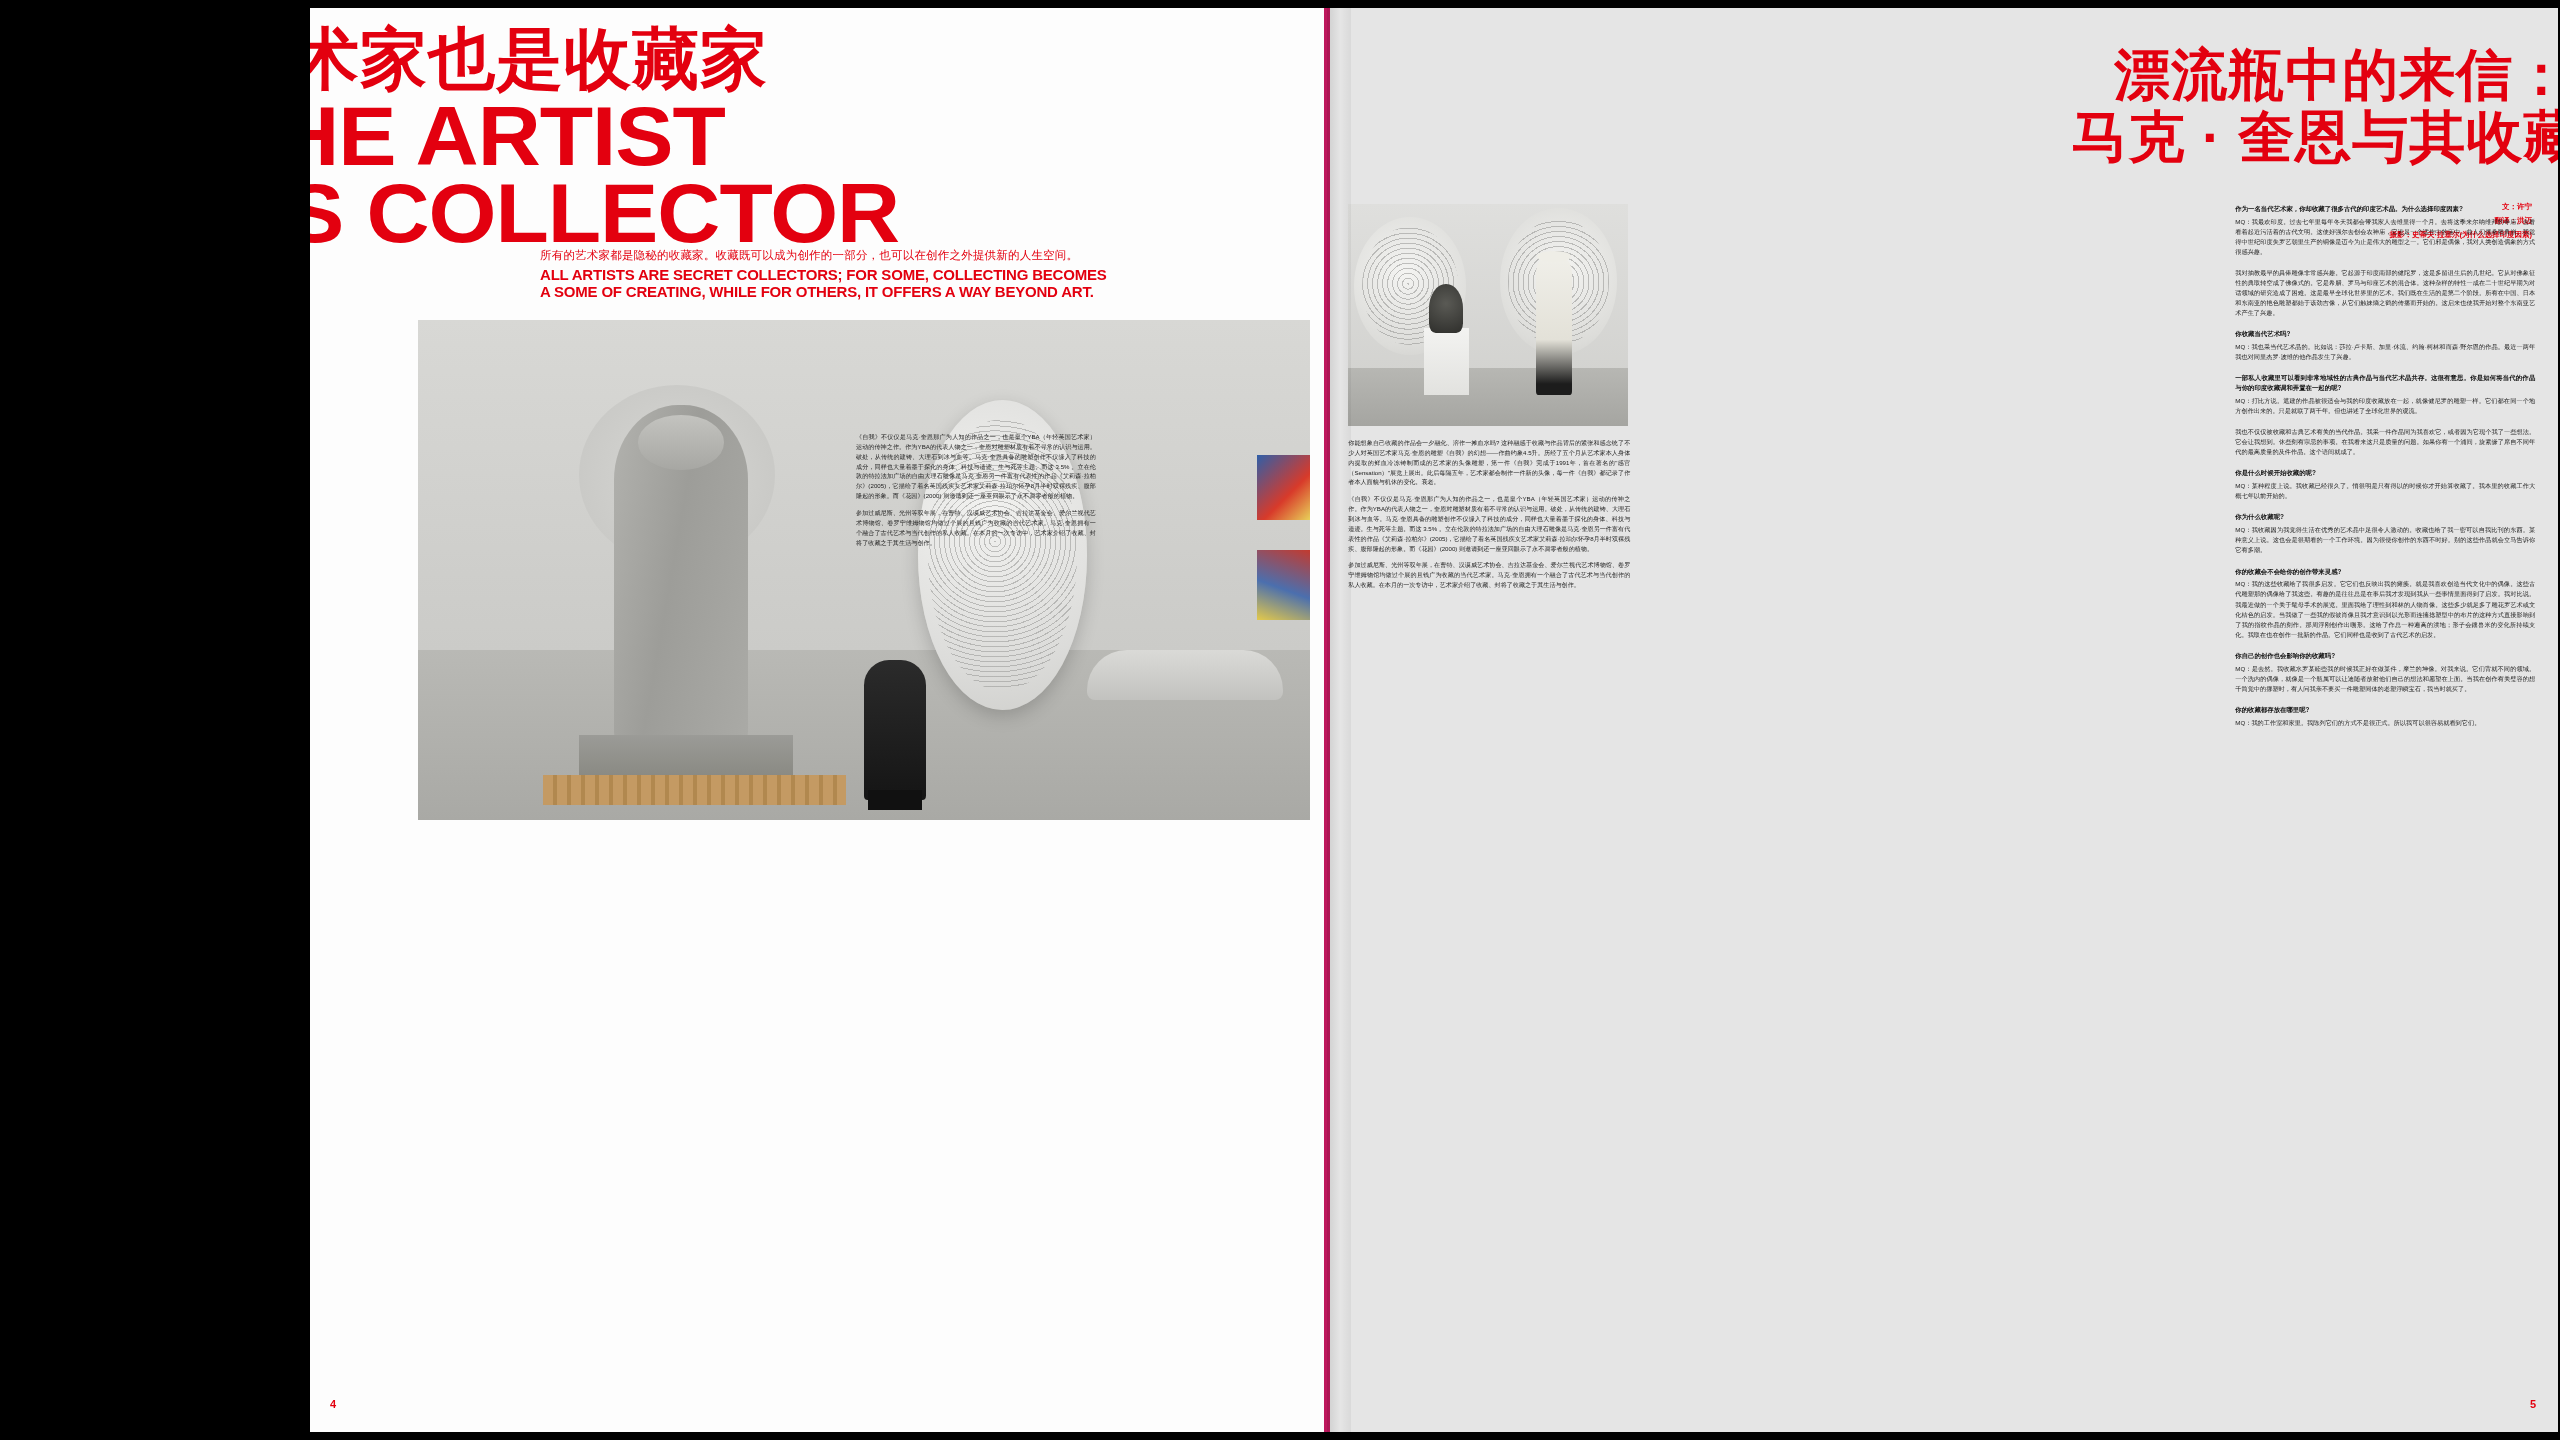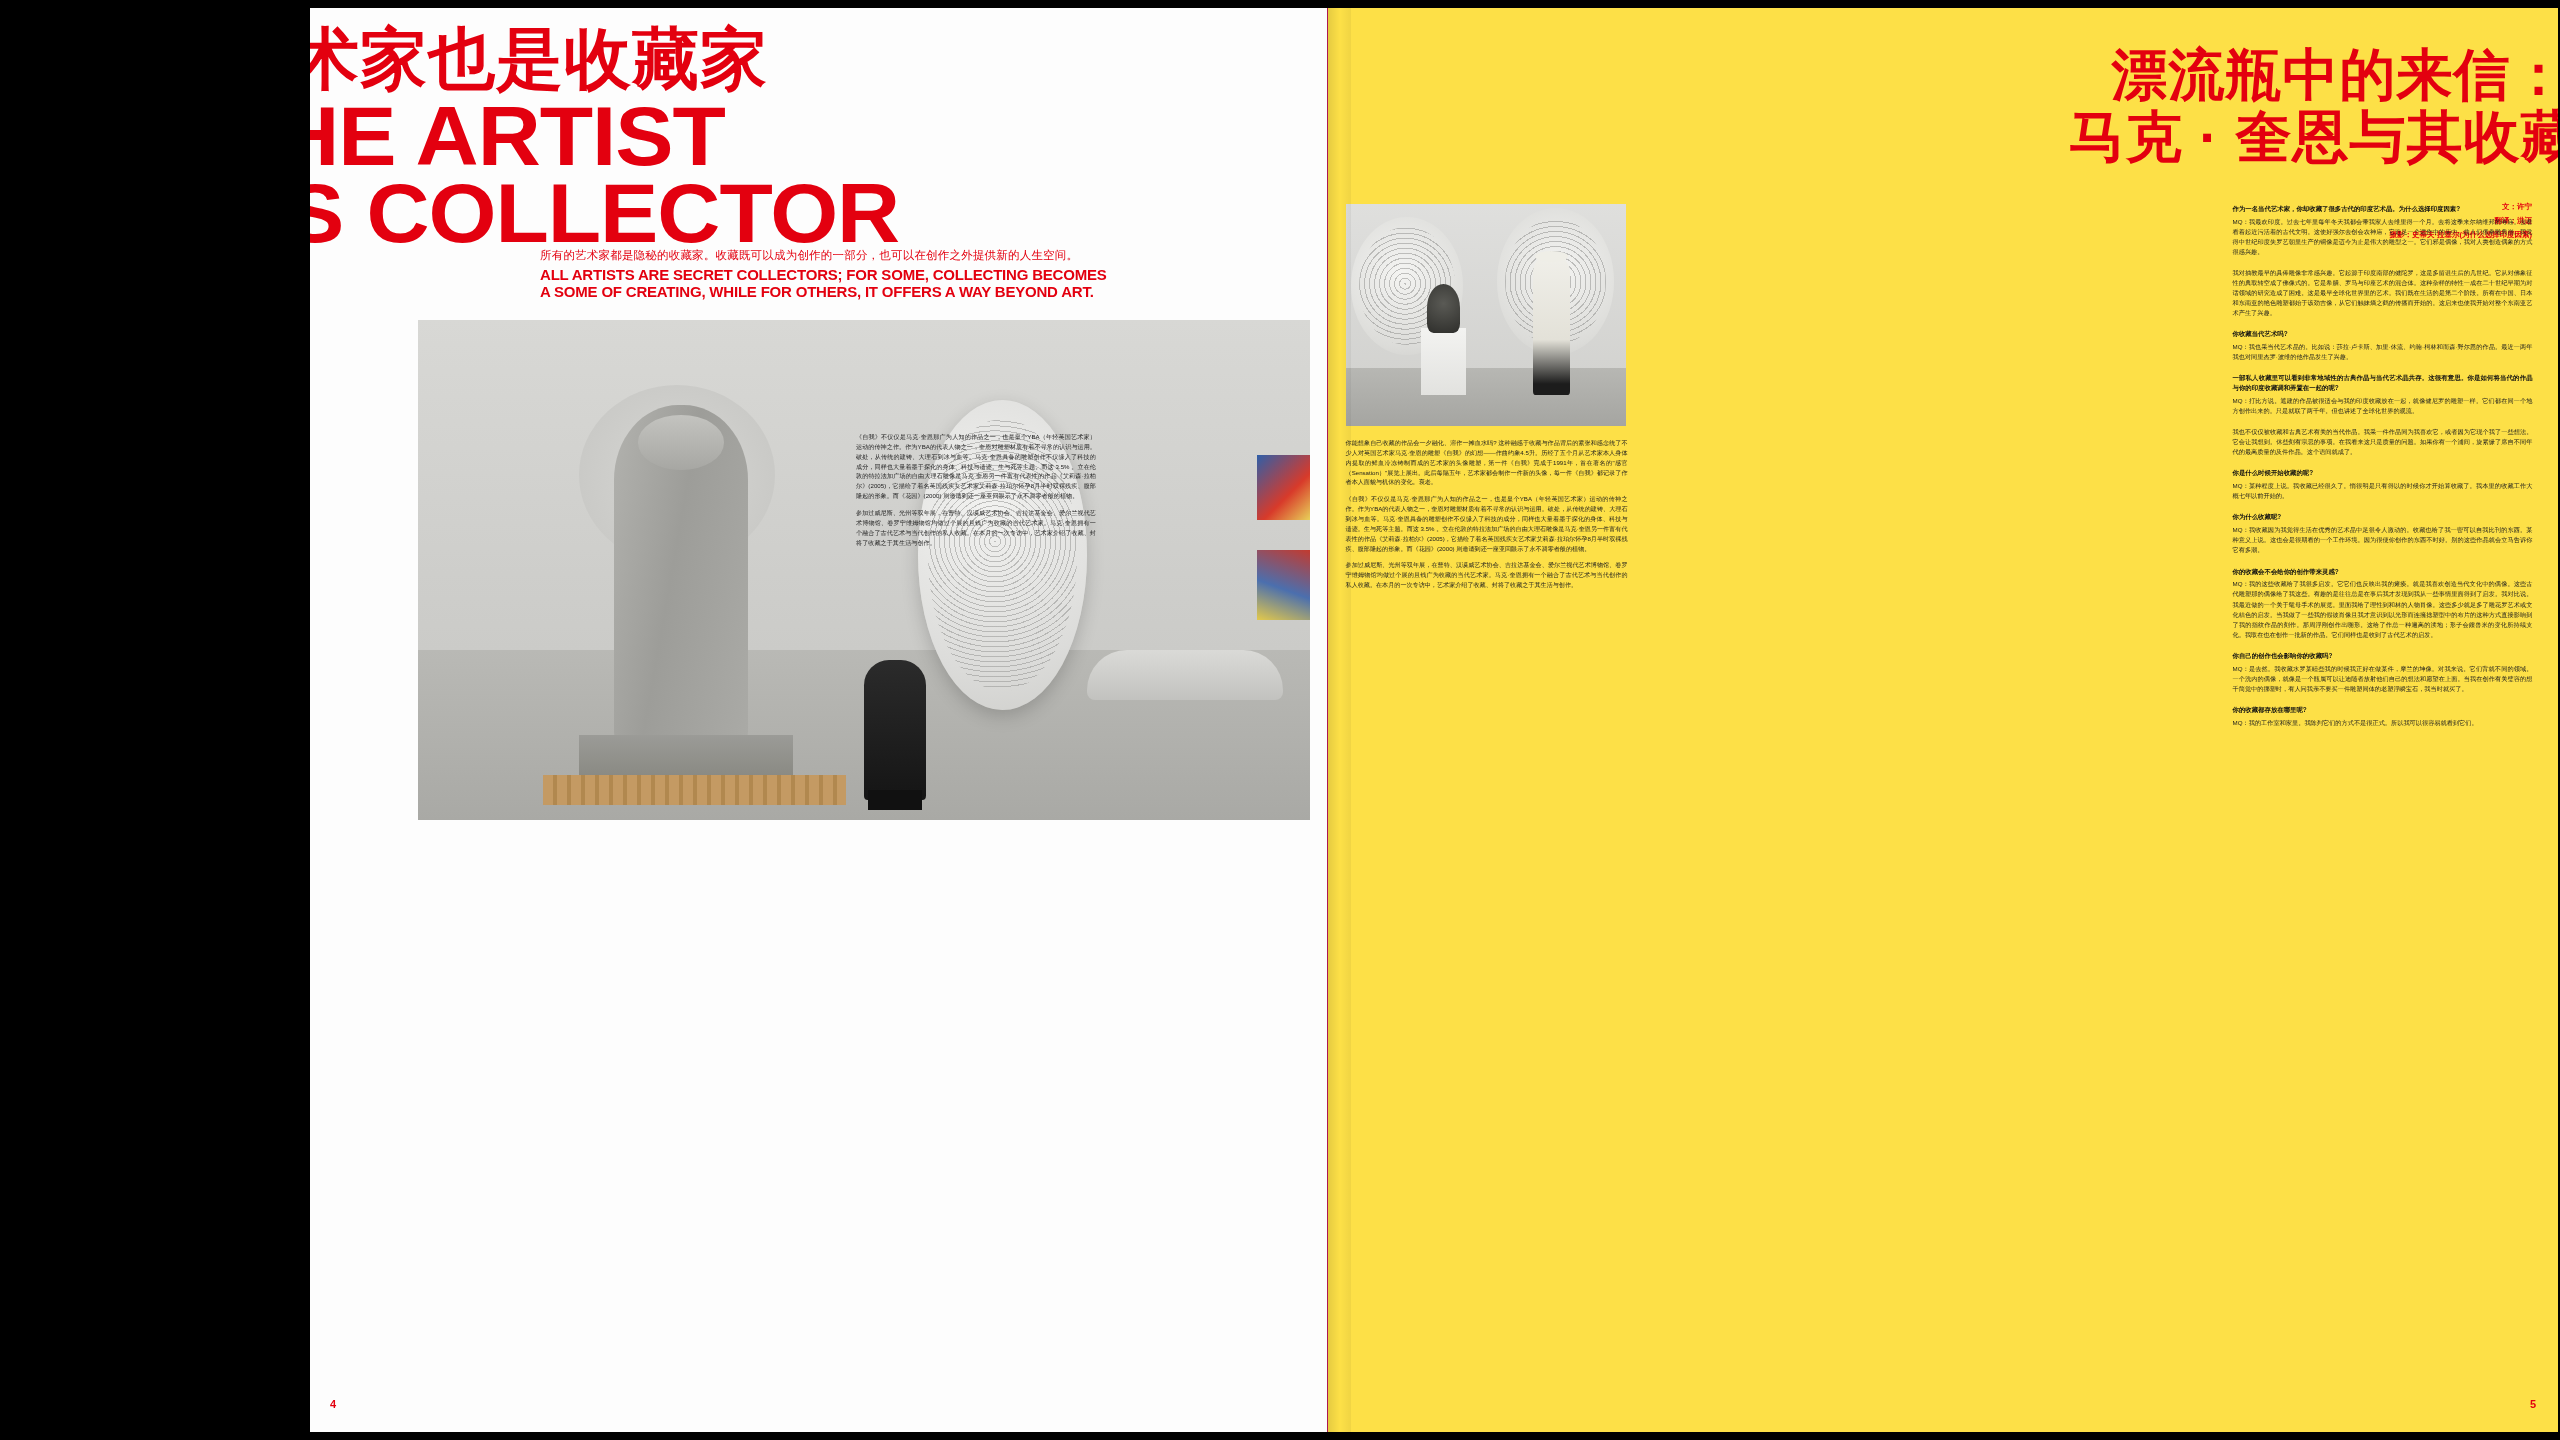--- a/index.html
+++ b/index.html
@@ -27,21 +27,21 @@
     display: flex;
     background: #fff;
   }
   .page {
     position: relative;
     height: 100%;
     background: #fcfcfc;
     overflow: hidden;
   }
   .page-left  { width: 1017px; background:#fdfdfd; }
-  .page-right { width: 1231px; background:#fde047; border-left:1px solid #be185d; }
+  .page-right { width: 1231px; background:#e5e5e5; border-left:6px solid #be185d; }
 
   
   .title-block {
     position: absolute;
     left: 0px;
     top: 18px;
     width: 1010px;
   }
   .t-cn {
     margin: 0;

